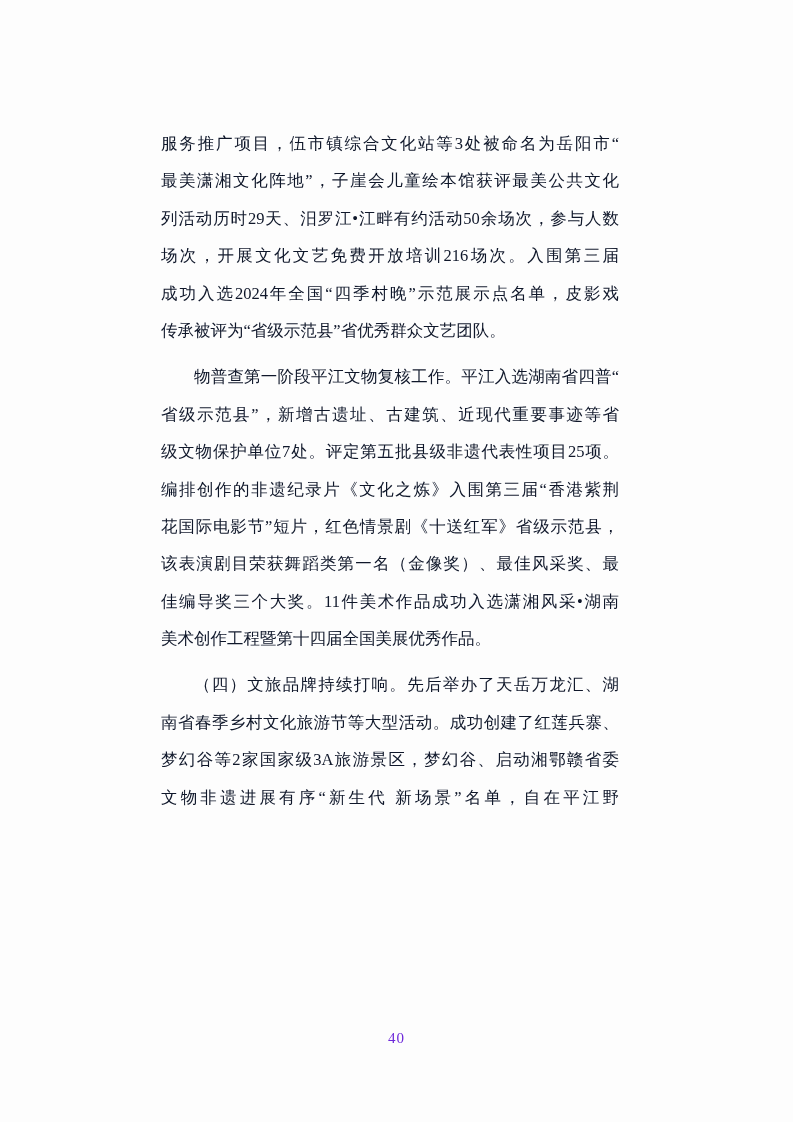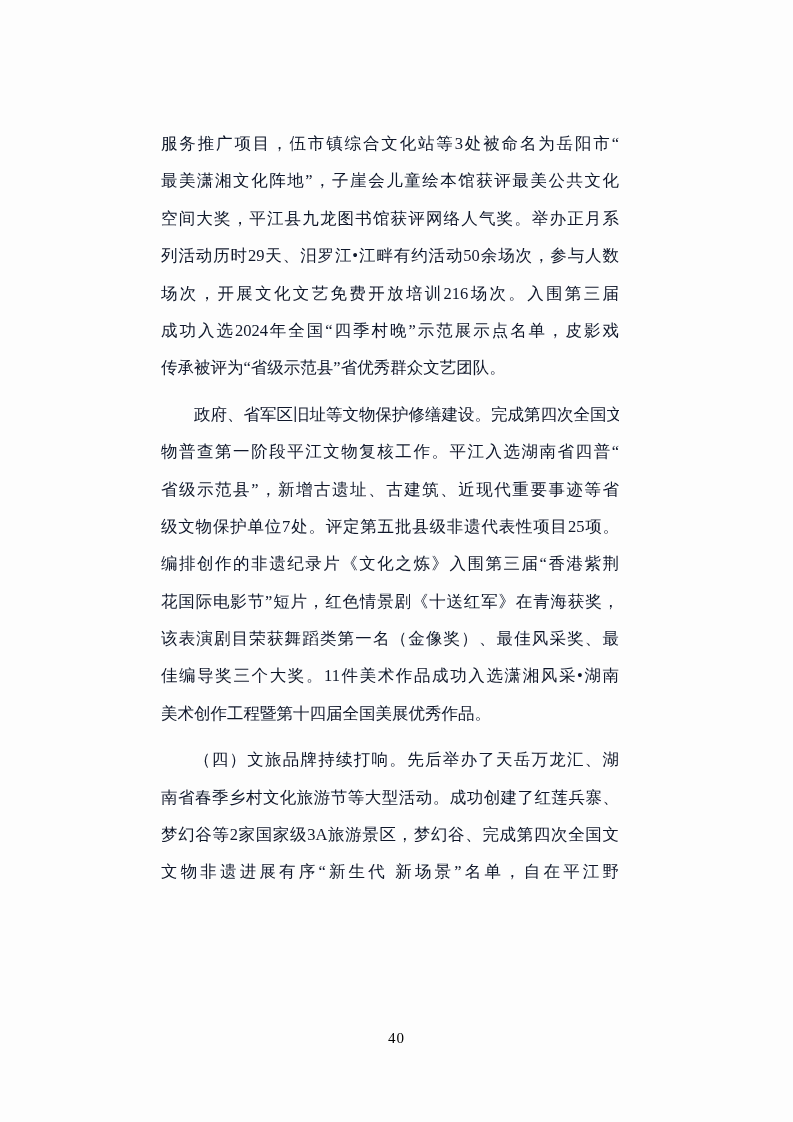--- a/index.html
+++ b/index.html
@@ -50,50 +50,48 @@
   .para.indented .line:first-child {
     text-indent: 2em;
   }
   .page-number {
     position: absolute;
     top: 1030px;
     left: 0;
     width: 100%;
     text-align: center;
     font-size: 15px;
-    color: #000000;
+    color: #6d28d9;
     letter-spacing: 1px;
   }
 </style>
 </head>
 <body>
 
 <div class="page">
   <div class="text-block">
     <div class="para closed">
         <div class="line">服务推广项目，伍市镇综合文化站等3处被命名为岳阳市“</div>
         <div class="line">最美潇湘文化阵地”，子崖会儿童绘本馆获评最美公共文化</div>
-        <div class="line">空间大奖，平江县九龙图书馆获评网络人气奖。举办正月系</div>
         <div class="line">列活动历时29天、汨罗江•江畔有约活动50余场次，参与人数</div>
         <div class="line">场次，开展文化文艺免费开放培训216场次。入围第三届</div>
         <div class="line">成功入选2024年全国“四季村晚”示范展示点名单，皮影戏</div>
         <div class="line">传承被评为“省级示范县”省优秀群众文艺团队。</div>
       </div>
     <div class="para closed indented">
-        <div class="line">政府、省军区旧址等文物保护修缮建设。完成第四次全国文</div>
         <div class="line">物普查第一阶段平江文物复核工作。平江入选湖南省四普“</div>
         <div class="line">省级示范县”，新增古遗址、古建筑、近现代重要事迹等省</div>
         <div class="line">级文物保护单位7处。评定第五批县级非遗代表性项目25项。</div>
         <div class="line">编排创作的非遗纪录片《文化之炼》入围第三届“香港紫荆</div>
-        <div class="line">花国际电影节”短片，红色情景剧《十送红军》在青海获奖，</div>
+        <div class="line">花国际电影节”短片，红色情景剧《十送红军》省级示范县，</div>
         <div class="line">该表演剧目荣获舞蹈类第一名（金像奖）、最佳风采奖、最</div>
         <div class="line">佳编导奖三个大奖。11件美术作品成功入选潇湘风采•湖南</div>
         <div class="line">美术创作工程暨第十四届全国美展优秀作品。</div>
       </div>
     <div class="para open indented">
         <div class="line">（四）文旅品牌持续打响。先后举办了天岳万龙汇、湖</div>
         <div class="line">南省春季乡村文化旅游节等大型活动。成功创建了红莲兵寨、</div>
-        <div class="line">梦幻谷等2家国家级3A旅游景区，梦幻谷、完成第四次全国文</div>
+        <div class="line">梦幻谷等2家国家级3A旅游景区，梦幻谷、启动湘鄂赣省委</div>
         <div class="line">文物非遗进展有序“新生代 新场景”名单，自在平江野</div>
       </div>
   </div>
   <div class="page-number">40</div>
 </div>
 
 </body></html>

